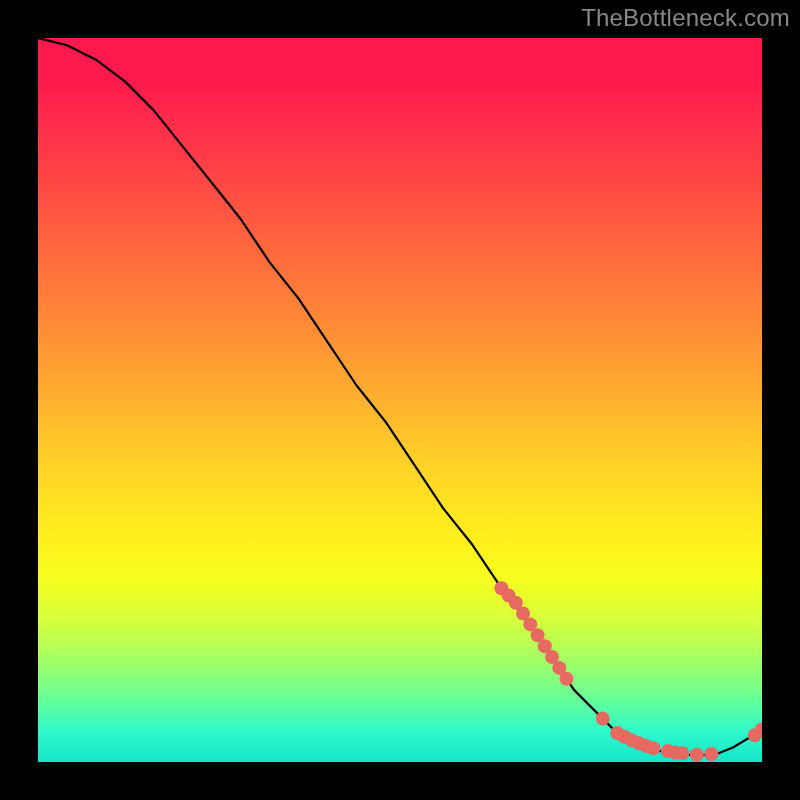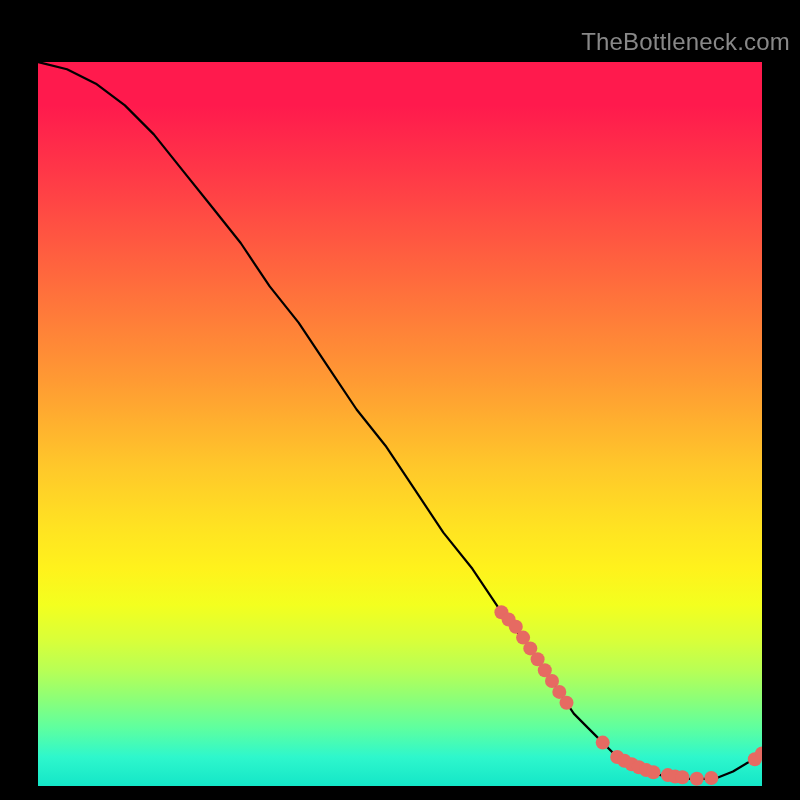--- a/index.html
+++ b/index.html
@@ -9,21 +9,20 @@
     height: 800px;
     background: #000;
     overflow: hidden;
     font-family: Arial, Helvetica, sans-serif;
   }
   .frame {
     position: relative;
     width: 800px;
     height: 628px;
     background: #000;
-    margin-top: 24px;
   }
   .watermark {
     position: absolute;
     top: 4px;
     right: 10px;
     color: #888;
     font-size: 24px;
     font-weight: 500;
     letter-spacing: 0.2px;
     user-select: none;

